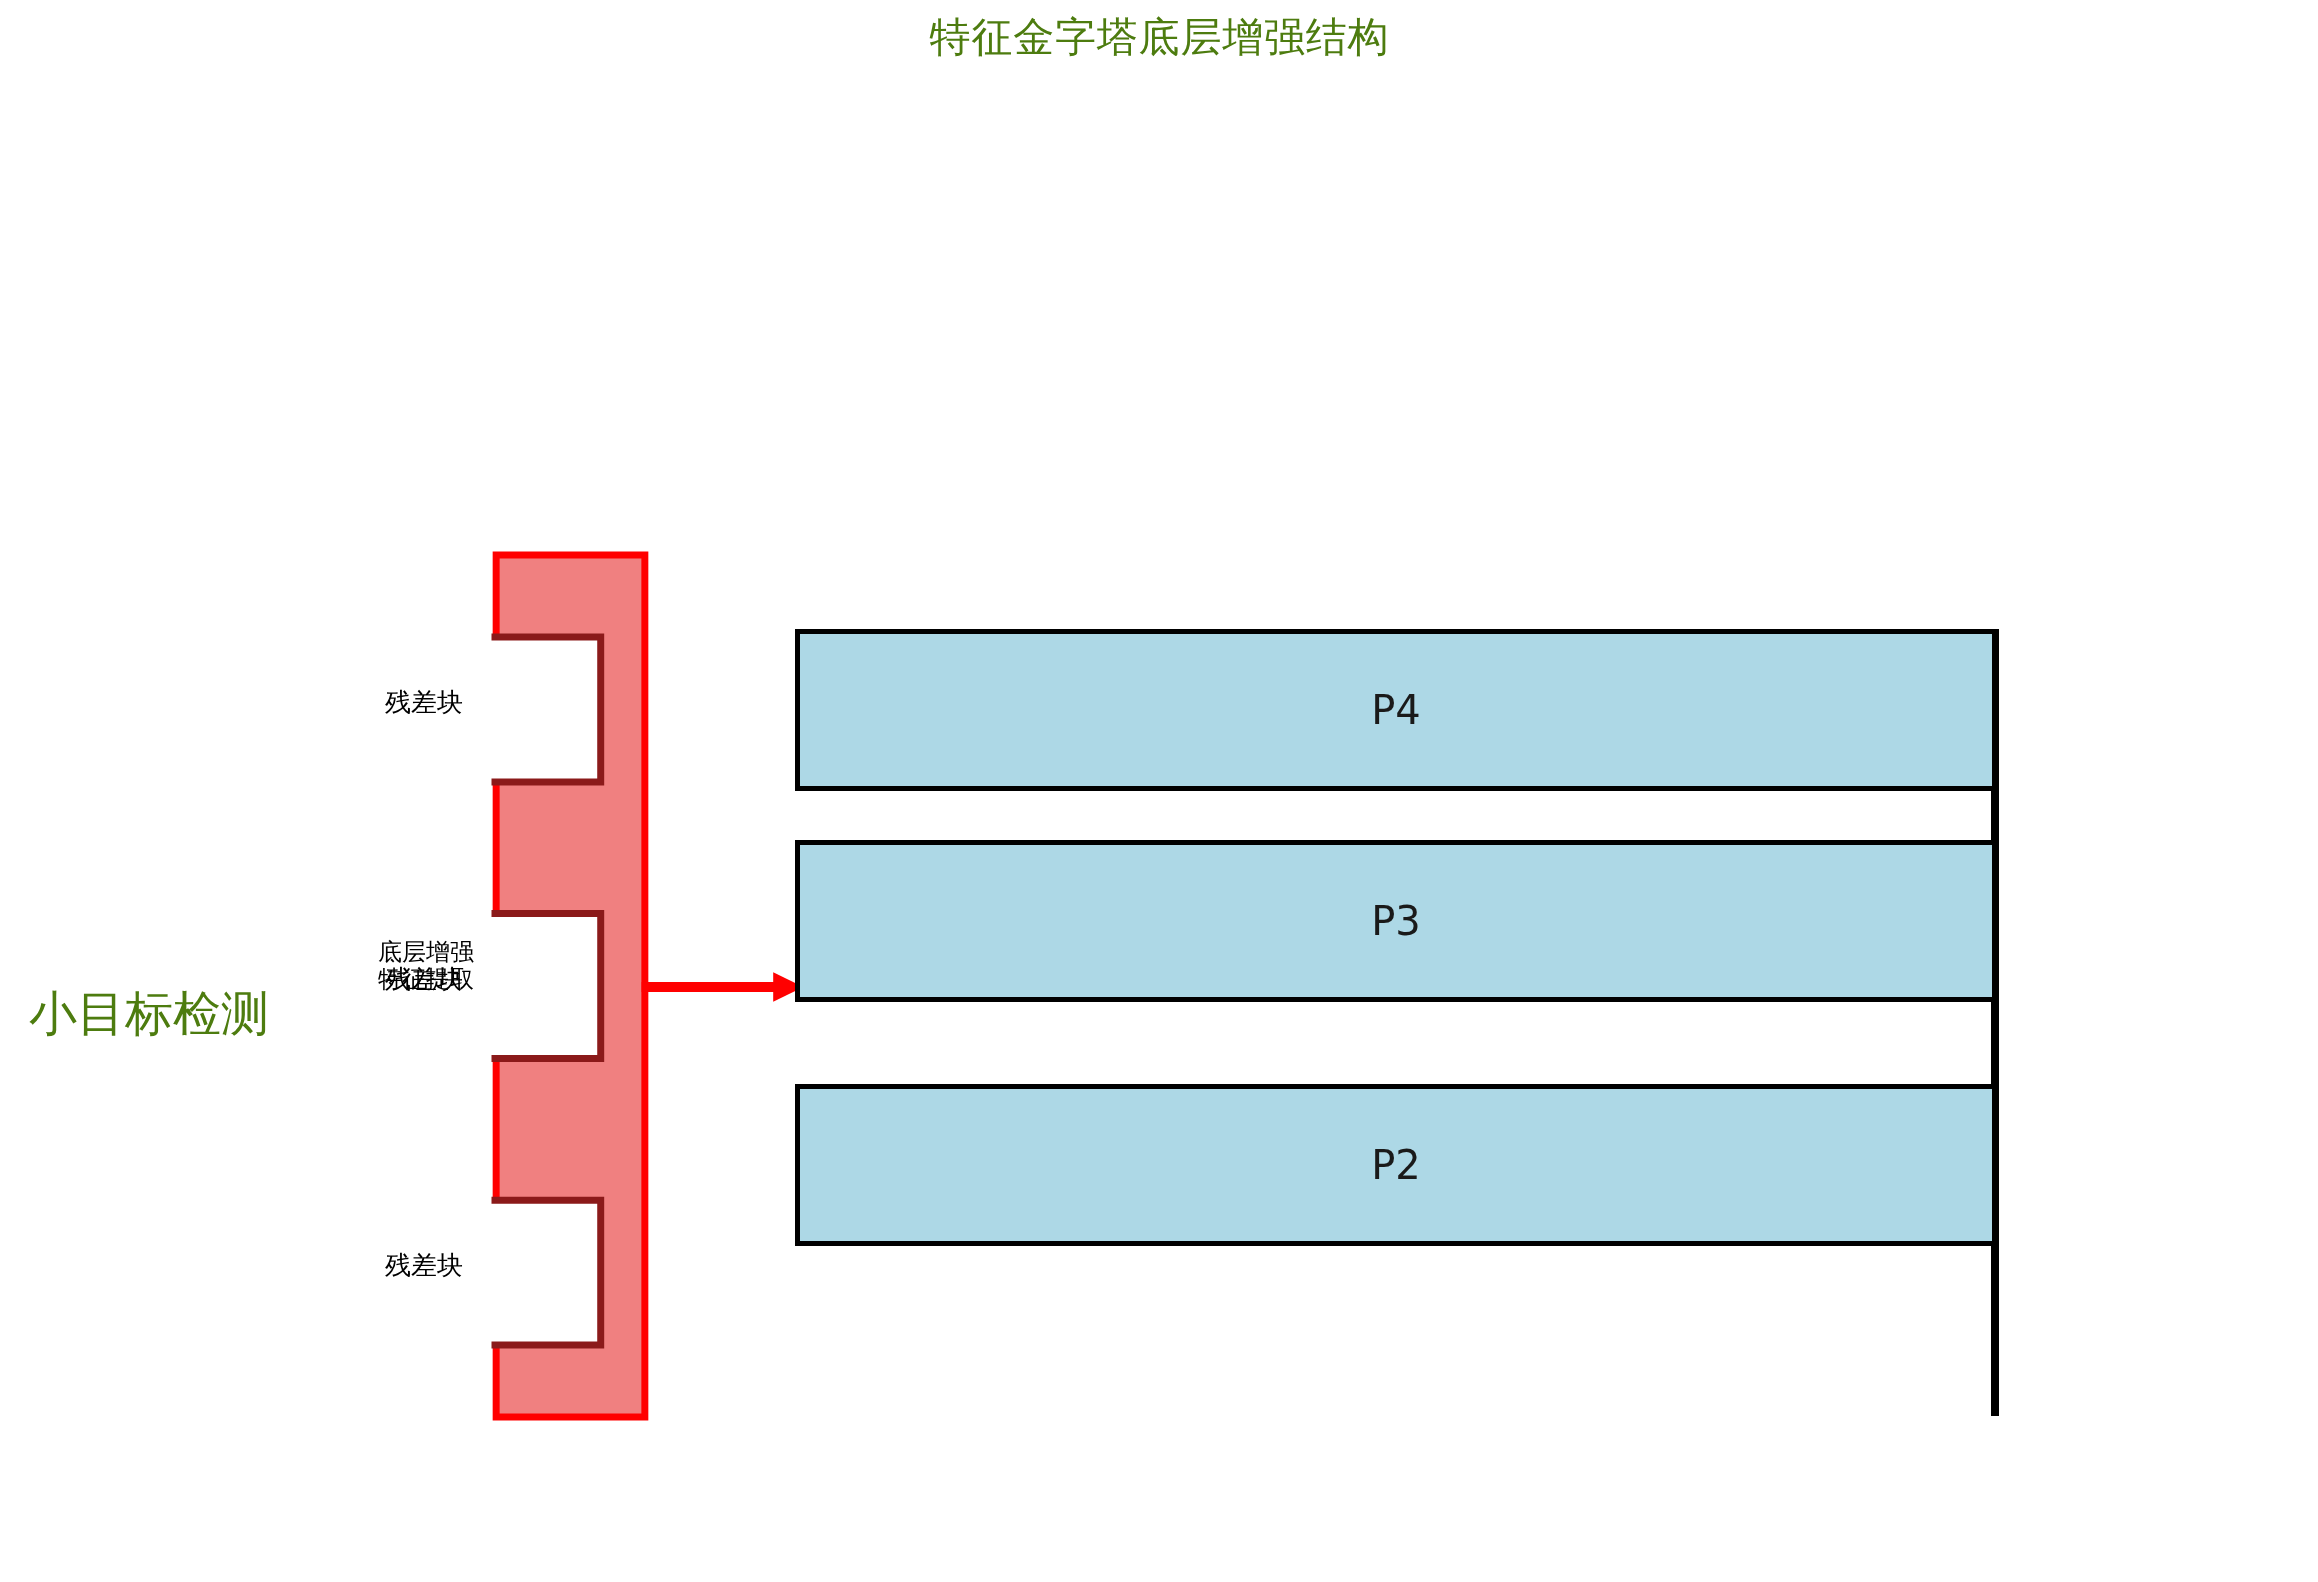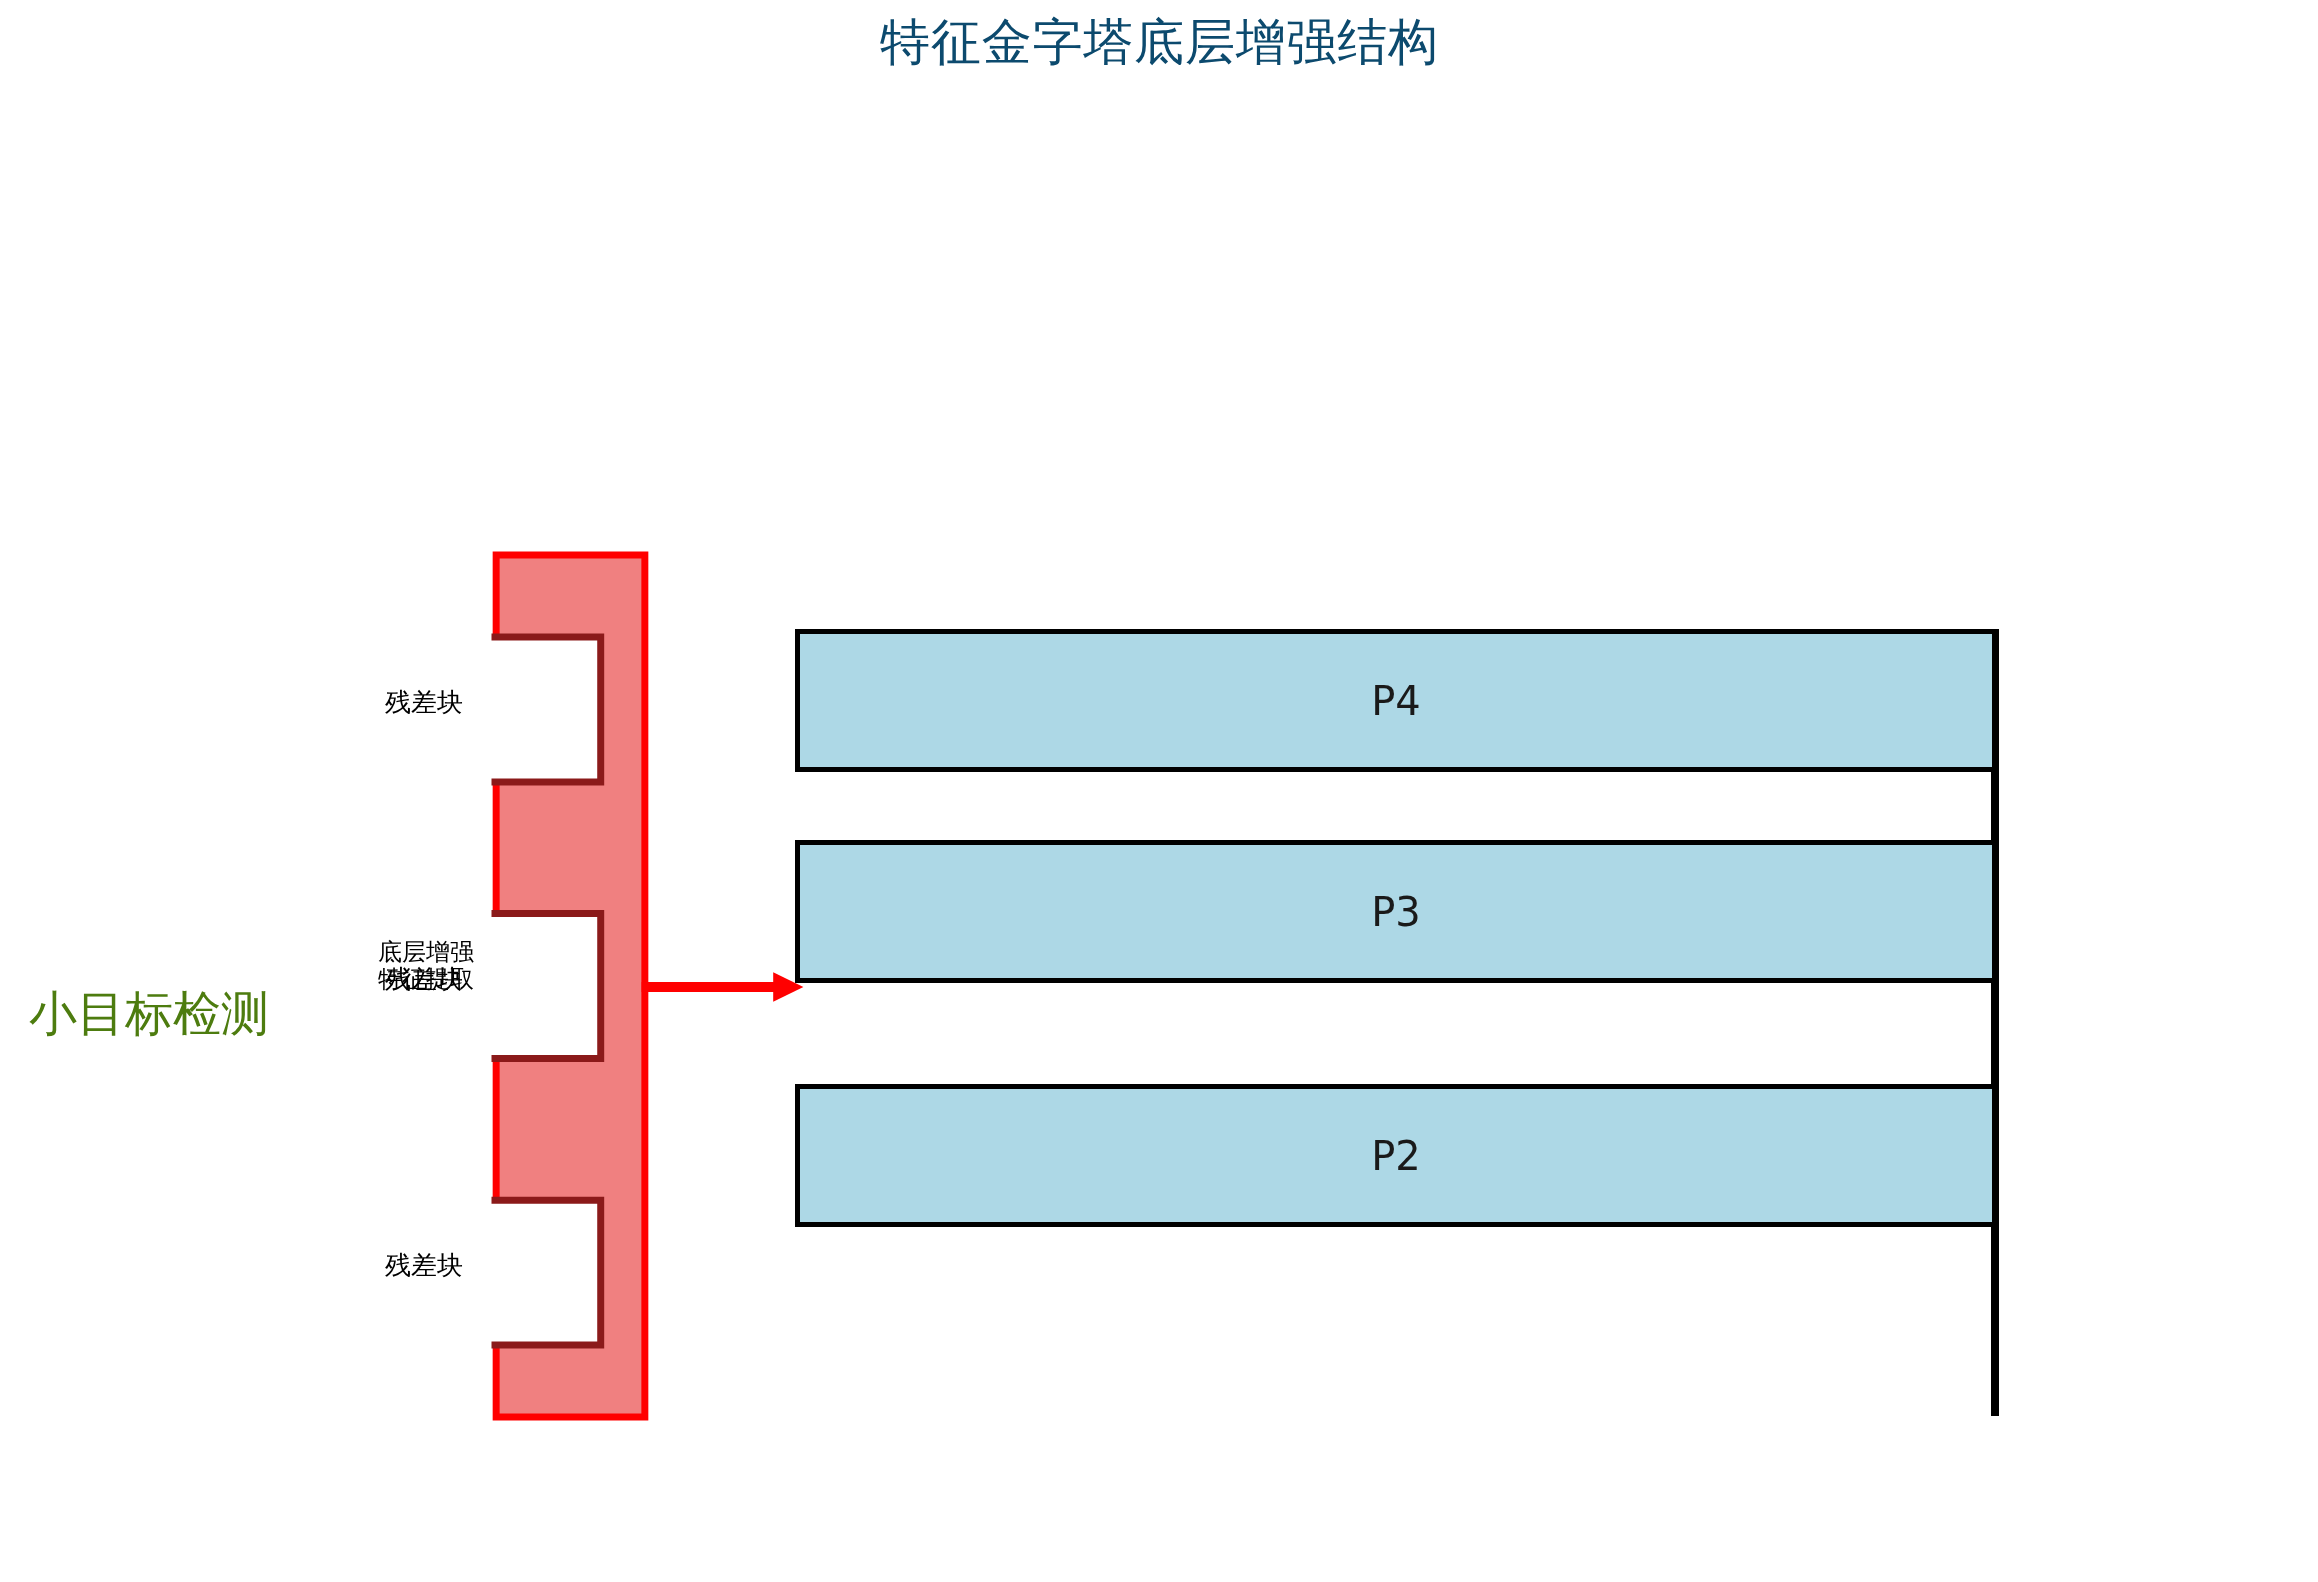--- a/index.html
+++ b/index.html
@@ -19,23 +19,23 @@
     overflow: hidden;
   }
 
   
   #diagram-title {
     position: absolute;
     left: 0;
     top: 17px;
     width: 2319px;
     text-align: center;
-    font-size: 50px;
+    font-size: 41px;
     line-height: 1.0;
-    color: #0c4a6e;
+    color: #4d7c0f;
     letter-spacing: 0.8px;
     white-space: nowrap;
   }
 
   
   #small-object-label {
     position: absolute;
     left: 29px;
     top: 989px;
     font-size: 48px;
@@ -92,21 +92,21 @@
     width: 178px;
     height: 48px;
   }
   #enhance-arrow svg { display: block; width: 178px; height: 48px; }
 
   
   .pyramid-level {
     position: absolute;
     left: 795px;
     width: 1202px;
-    height: 143px;
+    height: 162px;
     background: #ADD8E6;
     border: 5.4px solid #000000;
     box-sizing: border-box;
     display: flex;
     align-items: center;
     justify-content: center;
   }
   .pyramid-level-label {
     font-size: 40px;
     color: #1a1a1a;

